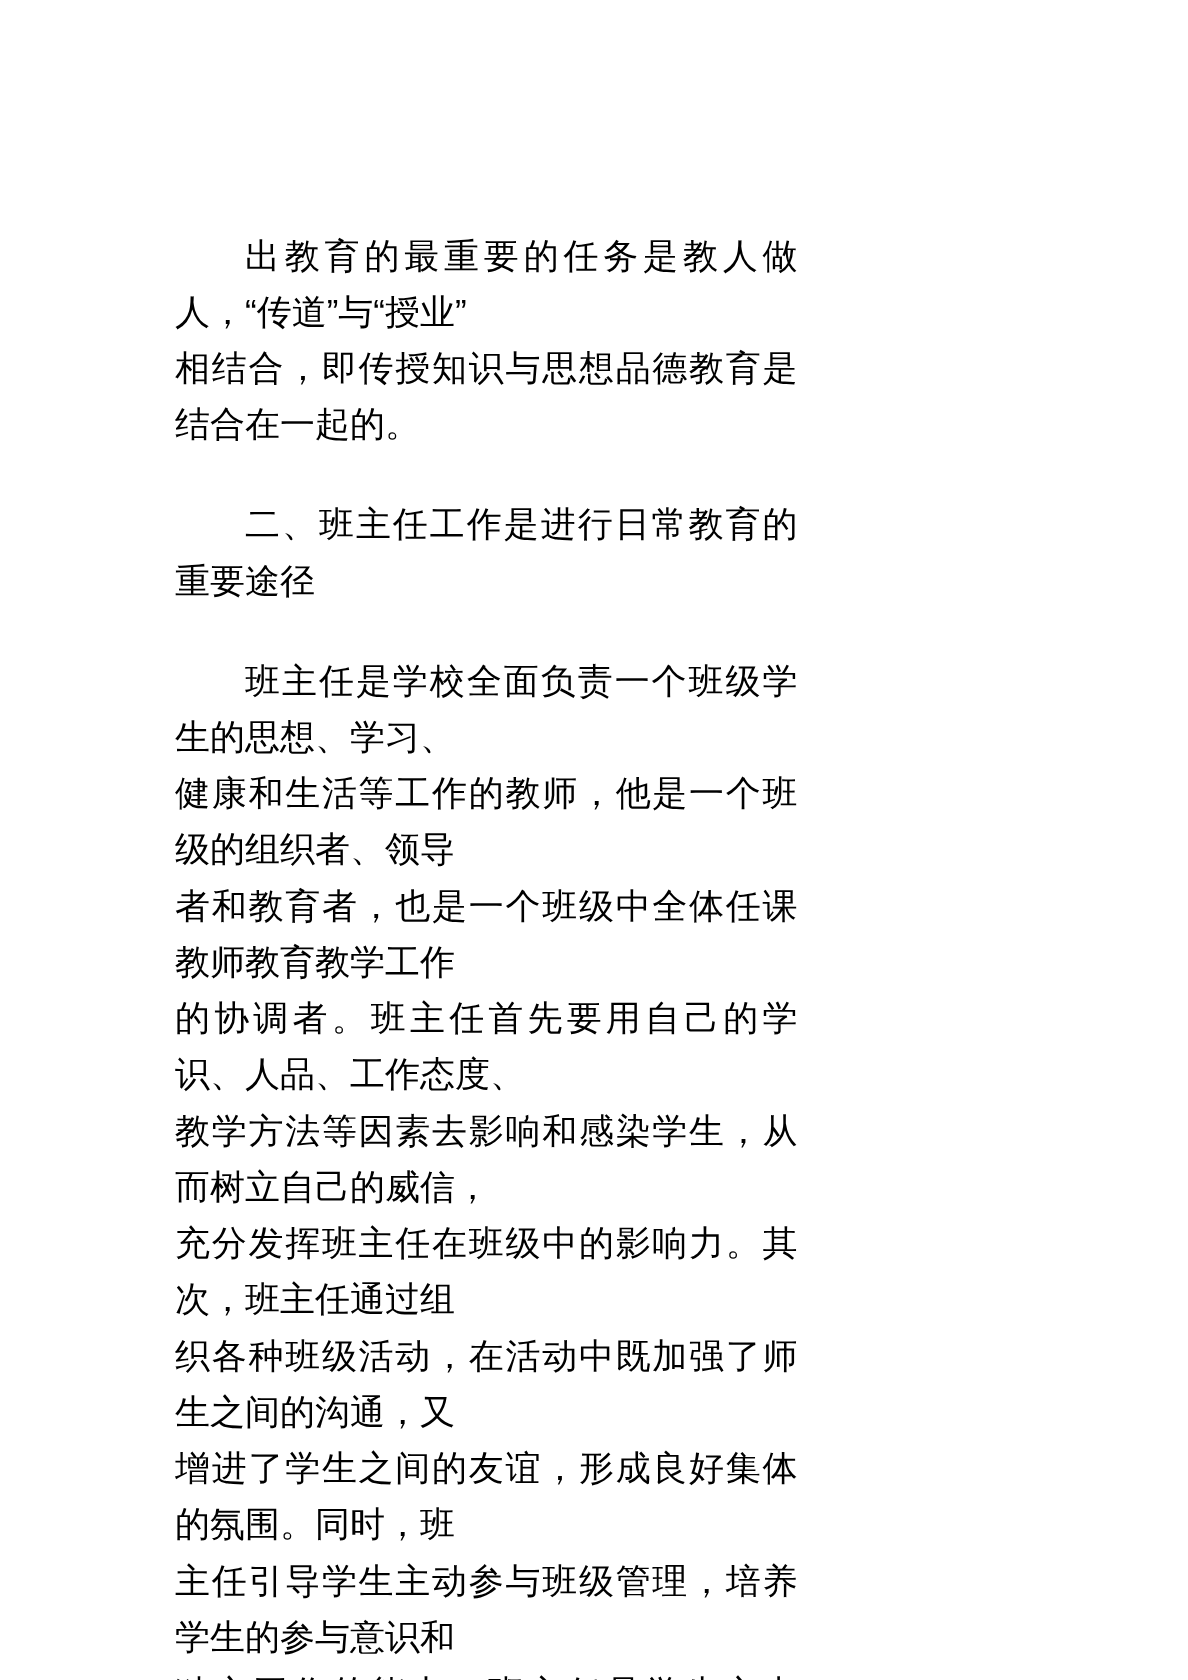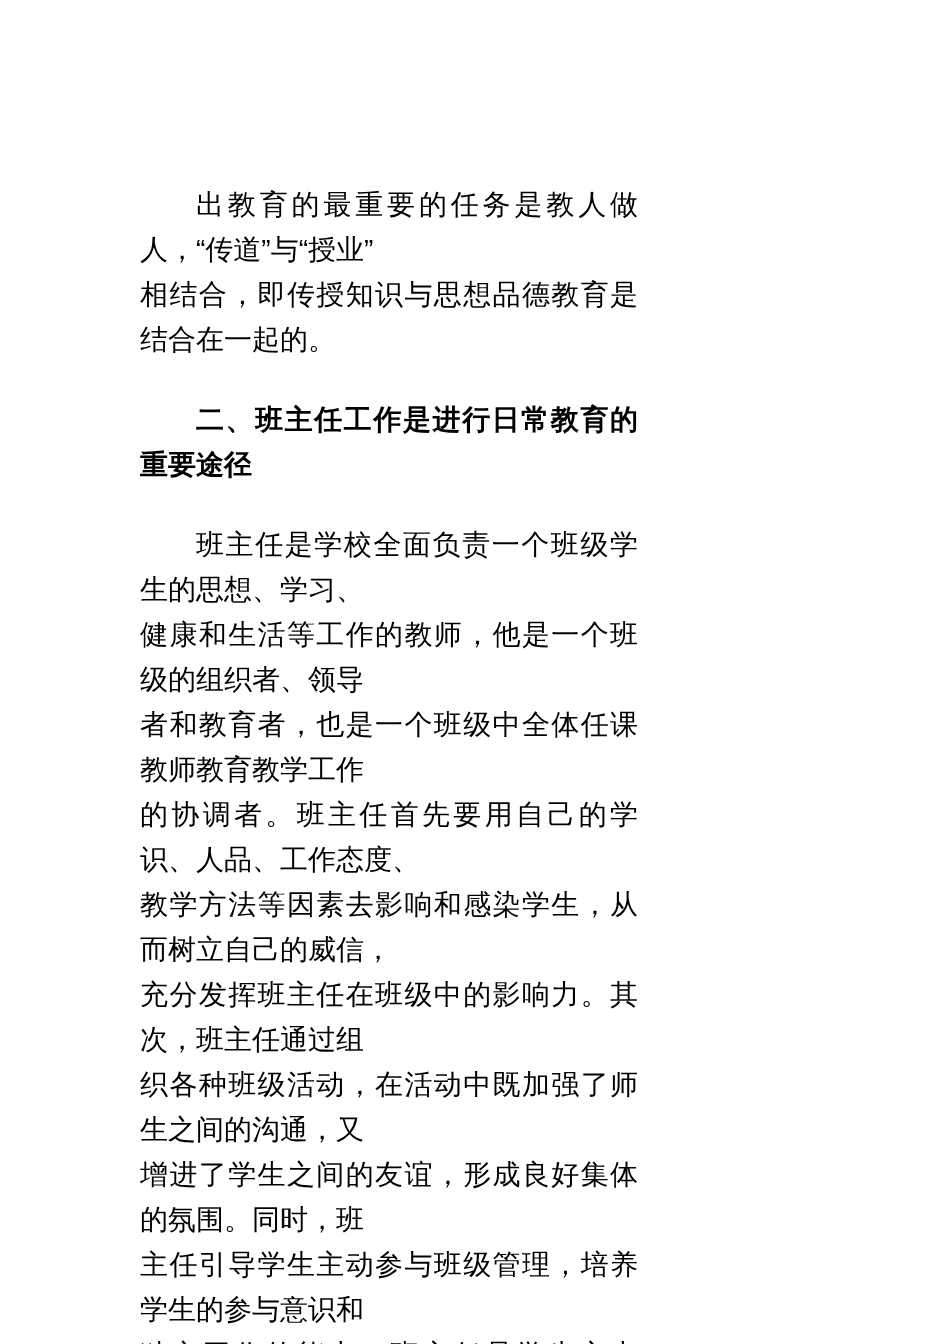--- a/index.html
+++ b/index.html
@@ -29,21 +29,21 @@
     text-align: justify;
     text-indent: 2em;
     white-space: pre-line;
     letter-spacing: 0;
     font-weight: 400;
   }
   .doc-block:last-child {
     margin-bottom: 0;
   }
   .doc-heading {
-    font-weight: 700; 
+    font-weight: 400; 
   }
 </style>
 </head>
 <body>
 
 <div class="doc-page">
   <p class="doc-block">出教育的最重要的任务是教人做人，“传道”与“授业”
 相结合，即传授知识与思想品德教育是结合在一起的。</p>
 
   <p class="doc-block doc-heading">二、班主任工作是进行日常教育的重要途径</p>

